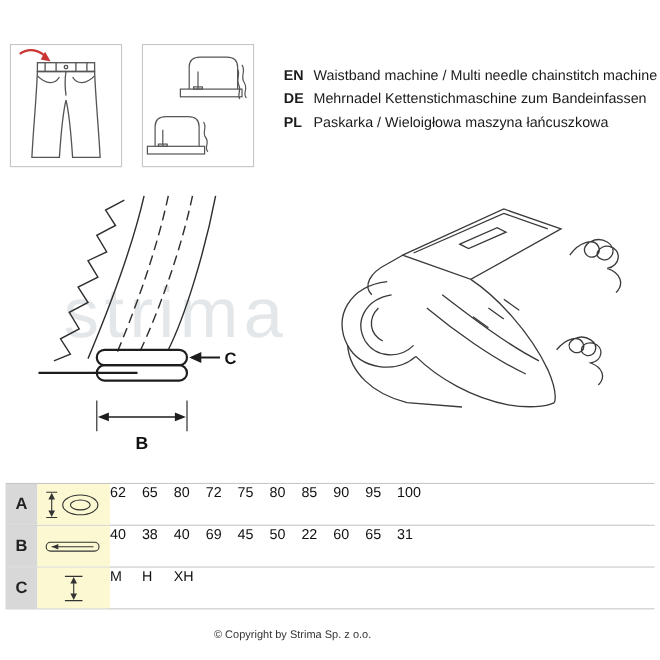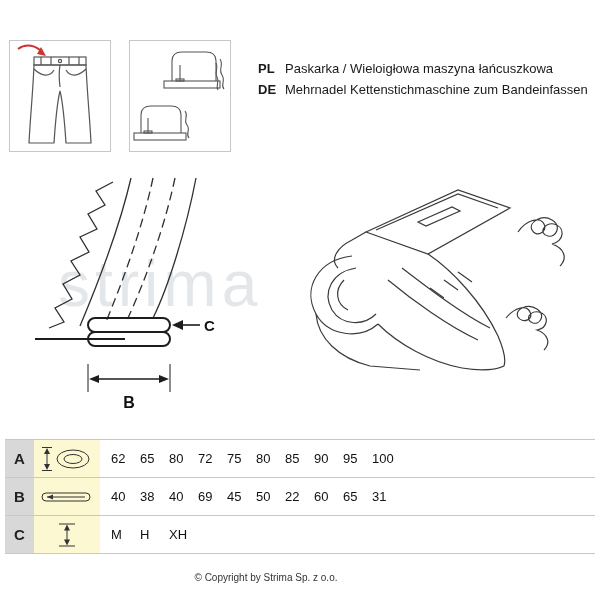--- a/index.html
+++ b/index.html
@@ -25,21 +25,21 @@
 
   .size-table{position:absolute;left:5px;top:439px;width:590px;border-top:1px solid #c8c8c8;}
   .trow{display:flex;align-items:stretch;height:37px;border-bottom:1px solid #c8c8c8;}
   .cell-letter{
     width:29px;flex:0 0 29px;background:#d8d8d8;display:flex;align-items:center;justify-content:center;
     font-weight:bold;font-size:15px;color:#222;
   }
   .cell-icon{
     width:66px;flex:0 0 66px;background:#fbf8d2;display:flex;align-items:center;justify-content:center;
   }
-  .cell-values{display:flex;align-items:center;padding-left:11px;}
+  .cell-values{display:flex;}
   .val{width:29px;flex:0 0 29px;font-size:13px;color:#111;}
 
   .footer{
     position:absolute;left:0;top:572px;width:532px;text-align:center;
     font-size:10px;color:#333;
   }
 </style>
 </head>
 <body>
 
@@ -79,26 +79,30 @@
       <path d="M11,92 V74 C11,68 15,65 21,65 H41 C47,65 51,68 51,74 V92"></path>
       <path d="M18,77 V92"></path>
       <rect x="14" y="90" width="8" height="2"></rect>
       <path d="M55,70 c4,5 -2,9 2,14 c4,5 -2,9 2,13"></path>
     </g>
   </svg>
 </div>
 
 <div class="lang-block">
   <div class="lang-line">
-    <span class="lang-code">PL</span>
-    <span class="lang-text">Paskarka / Wieloigłowa maszyna łańcuszkowa</span>
+    <span class="lang-code">EN</span>
+    <span class="lang-text">Waistband machine / Multi needle chainstitch machine</span>
   </div>
   <div class="lang-line">
     <span class="lang-code">DE</span>
     <span class="lang-text">Mehrnadel Kettenstichmaschine zum Bandeinfassen</span>
+  </div>
+  <div class="lang-line">
+    <span class="lang-code">PL</span>
+    <span class="lang-text">Paskarka / Wieloigłowa maszyna łańcuszkowa</span>
   </div>
 </div>
 
 <div class="diagram-area">
   <svg viewBox="0 0 600 270">
 
     <text x="58" y="138" font-size="64" letter-spacing="5" fill="#b9bfc6" fill-opacity="0.38">strima</text>
 
     <g stroke="#2f2f2f" fill="none" stroke-width="1.3">
       <polyline points="113,14 96,23 105,37 88,46 97,61 80,69 89,84 71,93 80,107 63,116 72,131 55,140 64,154 49,160"></polyline>

